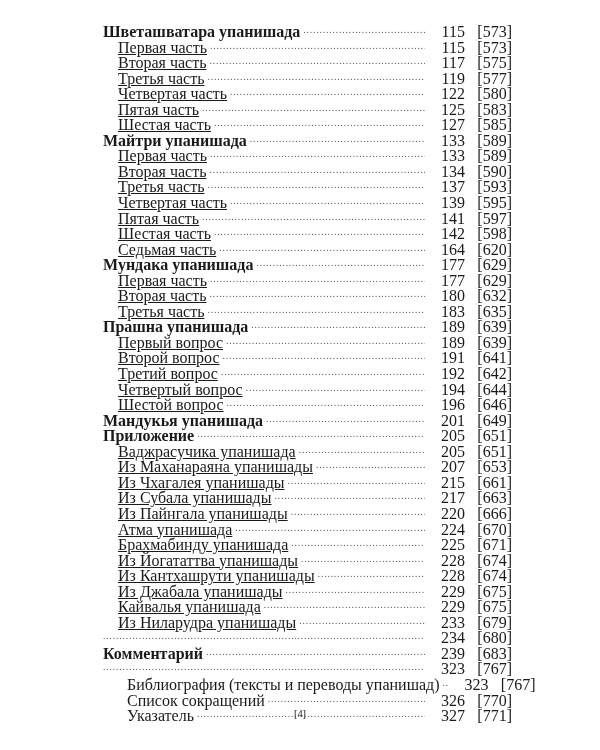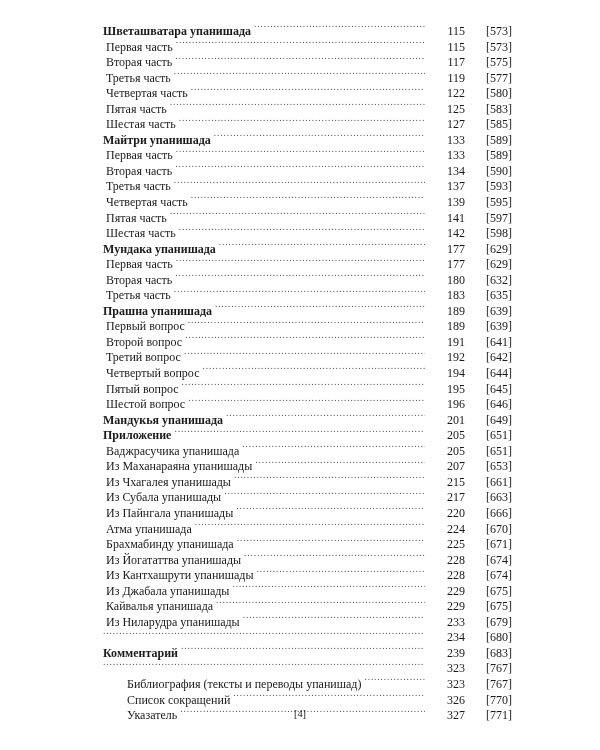--- a/index.html
+++ b/index.html
@@ -23,22 +23,22 @@
     height: 750px;
     box-sizing: border-box;
     padding: 24px 88px 0 103px;
   }
 
   
   .toc-list { display: block; }
 
   .toc-row {
     display: flex;
-    align-items: flex-start;
-    font-size: 12px;
+    align-items: flex-end;
+    font-size: 16px;
     line-height: 15.55px;
     white-space: nowrap;
   }
   .toc-label {
     flex: 0 0 auto;
     padding-right: 3px;
   }
   .toc-leader {
     flex: 1 1 auto;
     min-width: 6px;
@@ -62,21 +62,21 @@
     padding-left: 4px;
   }
   .toc-bracket {
     flex: 0 0 36px;
     text-align: right;
     padding-left: 11px;
   }
 
   
   .lvl-0 .toc-label { margin-left: 0; font-weight: bold; }
-  .lvl-1 .toc-label { margin-left: 3px; }
+  .lvl-1 .toc-label { margin-left: 15px; text-decoration: underline; }
   .lvl-1b .toc-label { margin-left: 24px; }
 
   .folio {
     position: absolute;
     left: 0;
     right: 0;
     top: 708px;
     text-align: center;
     font-size: 10.4px;
   }
@@ -164,20 +164,26 @@
         <span class="toc-leader"></span>
         <span class="toc-page">141</span>
         <span class="toc-bracket">[597]</span>
       </div>
       <div class="toc-row lvl-1">
         <span class="toc-label">Шестая часть</span>
         <span class="toc-leader"></span>
         <span class="toc-page">142</span>
         <span class="toc-bracket">[598]</span>
       </div>
+      <div class="toc-row lvl-1">
+        <span class="toc-label">Седьмая часть</span>
+        <span class="toc-leader"></span>
+        <span class="toc-page">164</span>
+        <span class="toc-bracket">[620]</span>
+      </div>
       <div class="toc-row lvl-0">
         <span class="toc-label">Мундака упанишада</span>
         <span class="toc-leader"></span>
         <span class="toc-page">177</span>
         <span class="toc-bracket">[629]</span>
       </div>
       <div class="toc-row lvl-1">
         <span class="toc-label">Первая часть</span>
         <span class="toc-leader"></span>
         <span class="toc-page">177</span>
@@ -219,26 +225,20 @@
         <span class="toc-page">192</span>
         <span class="toc-bracket">[642]</span>
       </div>
       <div class="toc-row lvl-1">
         <span class="toc-label">Четвертый вопрос</span>
         <span class="toc-leader"></span>
         <span class="toc-page">194</span>
         <span class="toc-bracket">[644]</span>
       </div>
       <div class="toc-row lvl-1">
-        <span class="toc-label">Пятый вопрос</span>
-        <span class="toc-leader"></span>
-        <span class="toc-page">195</span>
-        <span class="toc-bracket">[645]</span>
-      </div>
-      <div class="toc-row lvl-1">
         <span class="toc-label">Шестой вопрос</span>
         <span class="toc-leader"></span>
         <span class="toc-page">196</span>
         <span class="toc-bracket">[646]</span>
       </div>
       <div class="toc-row lvl-0">
         <span class="toc-label">Мандукья упанишада</span>
         <span class="toc-leader"></span>
         <span class="toc-page">201</span>
         <span class="toc-bracket">[649]</span>

